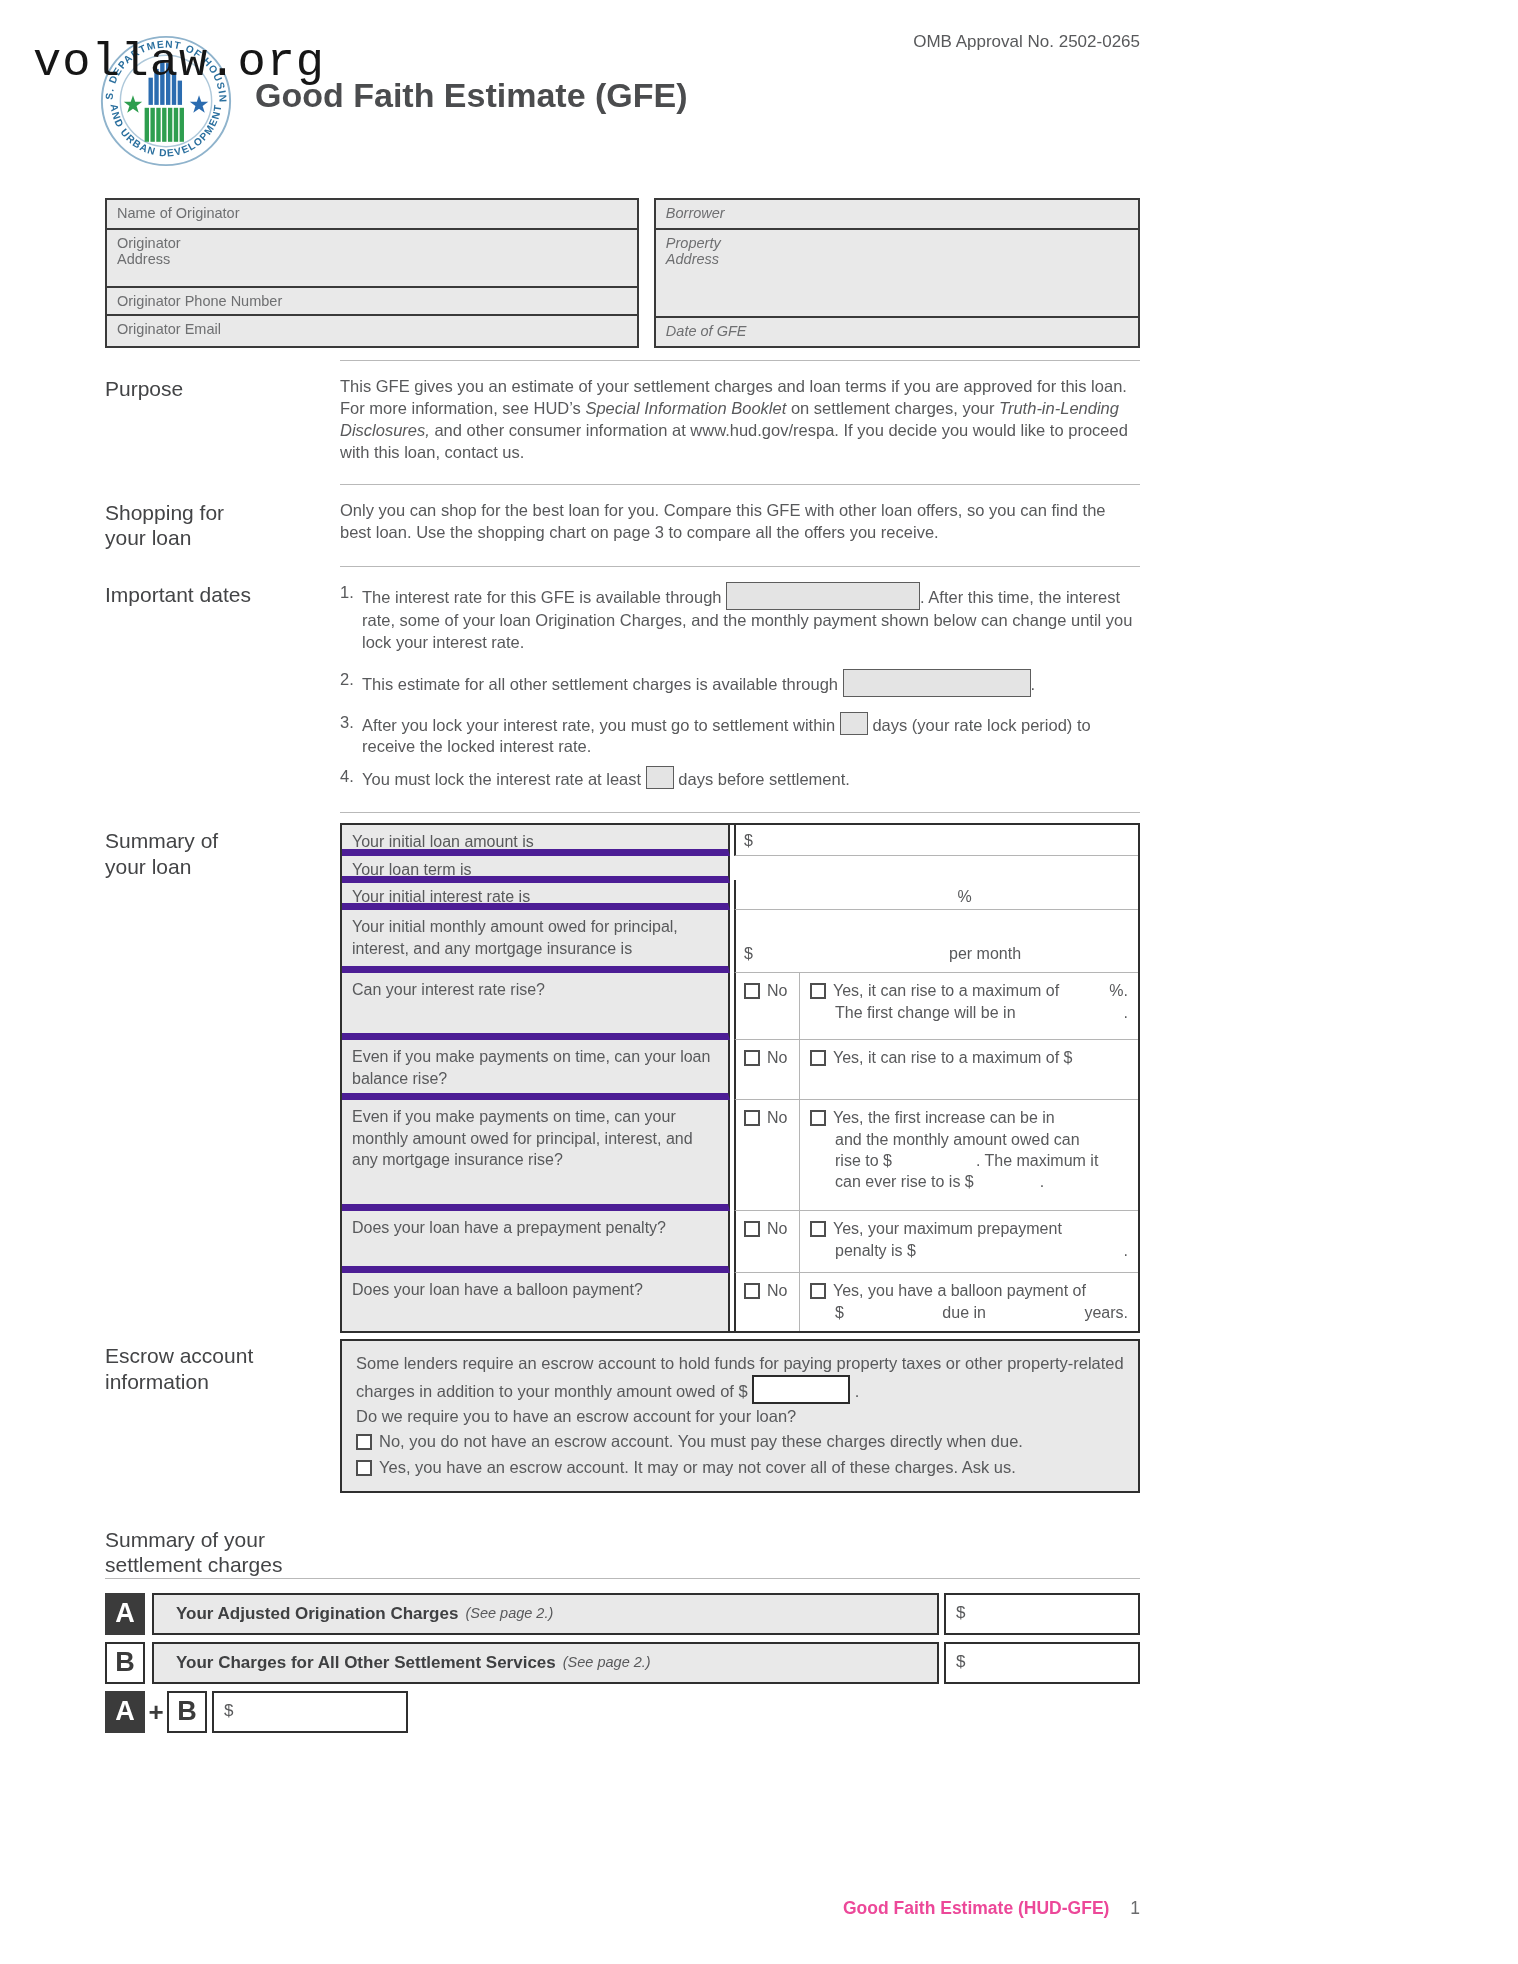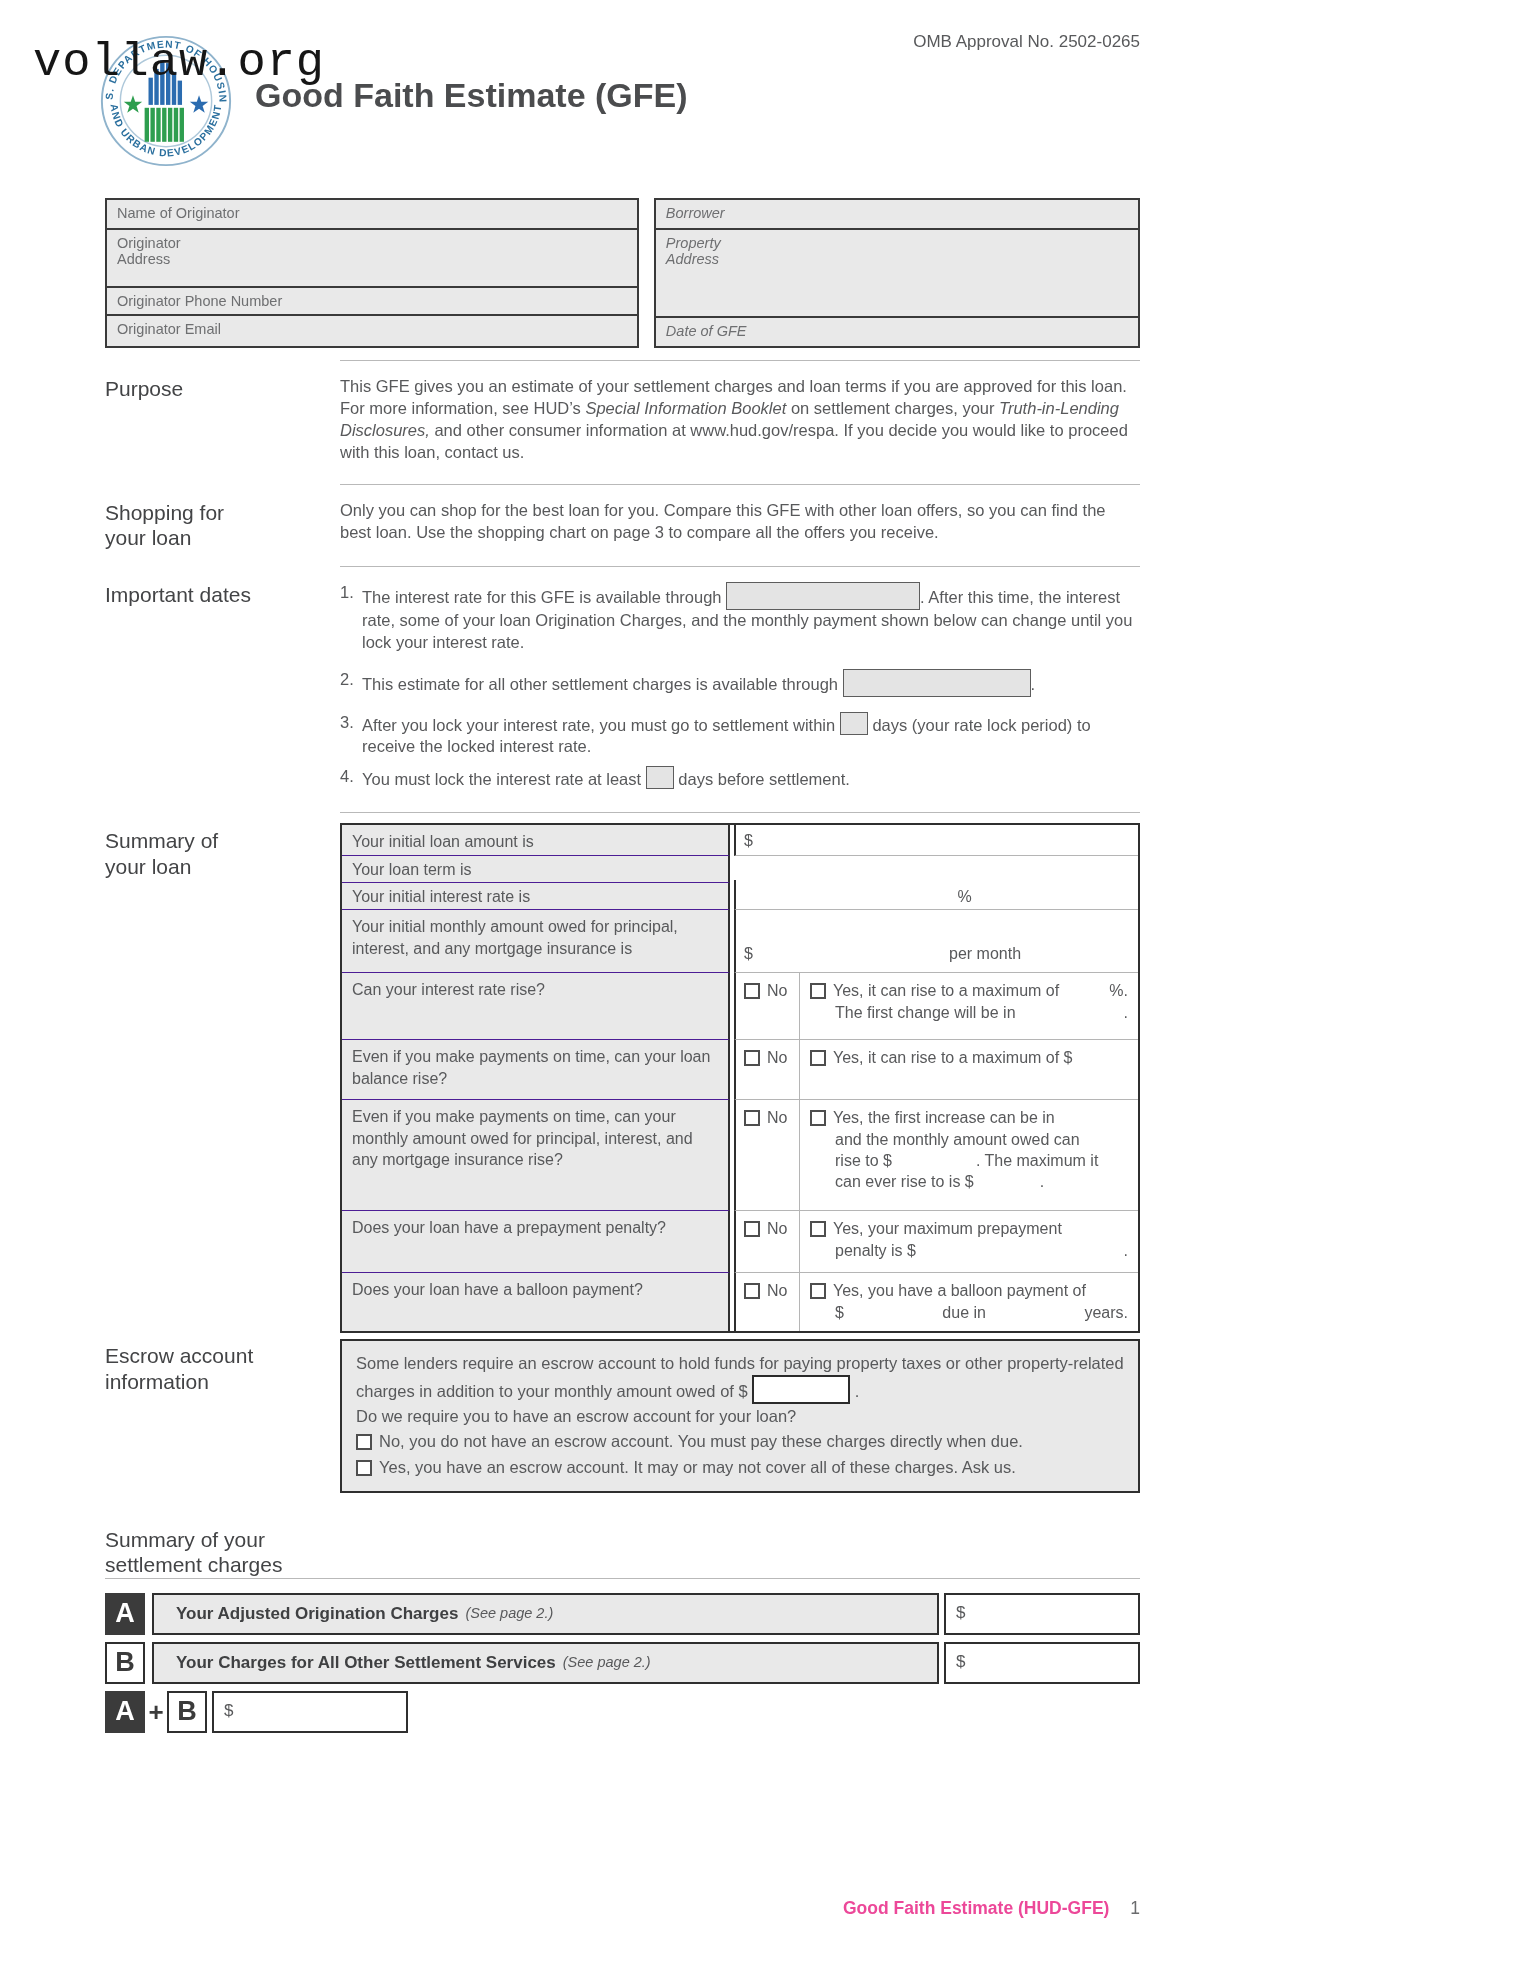--- a/index.html
+++ b/index.html
@@ -31,21 +31,21 @@
   .idate .num{width:22px;flex:none;}
   .idate .itext{flex:1;}
   .fill{display:inline-block;background:#e4e4e4;border:1px solid #5d5d5d;vertical-align:-7px;}
   .fill.w1{width:192px;height:26px;}
   .fill.w2{width:186px;height:26px;}
   .fill.sq{width:26px;height:21px;vertical-align:-4px;}
   
   .ls-table{border:2px solid #2f2f2f;margin-top:2px;}
   .ls-row{display:flex;}
   .ls-label{width:388px;flex:none;background:#e9e9e9;border-right:2px solid #2f2f2f;
-            border-bottom:1px solid #4c1d95;padding:6px 10px;box-sizing:border-box;font-size:16px;}
+            border-bottom:7px solid #4c1d95;padding:6px 10px;box-sizing:border-box;font-size:16px;}
   .ls-gap{width:4px;flex:none;background:#fff;}
   .ls-value{flex:1;background:#fff;border-left:2px solid #2f2f2f;border-bottom:1px solid #b5b5b5;
             box-sizing:border-box;font-size:16px;position:relative;}
   .ls-row:last-child .ls-label,.ls-row:last-child .ls-value{border-bottom:none;}
   .vpad{padding:5px 8px;}
   .cb{display:inline-block;width:16px;height:16px;border:2px solid #4e4e4e;background:#fff;
       vertical-align:-3px;box-sizing:border-box;margin-right:7px;flex:none;}
   .split{display:flex;height:100%;}
   .no-col{width:64px;flex:none;border-right:1px solid #b5b5b5;padding:7px 0 0 8px;box-sizing:border-box;}
   .yes-col{flex:1;padding:7px 10px 6px 10px;}

